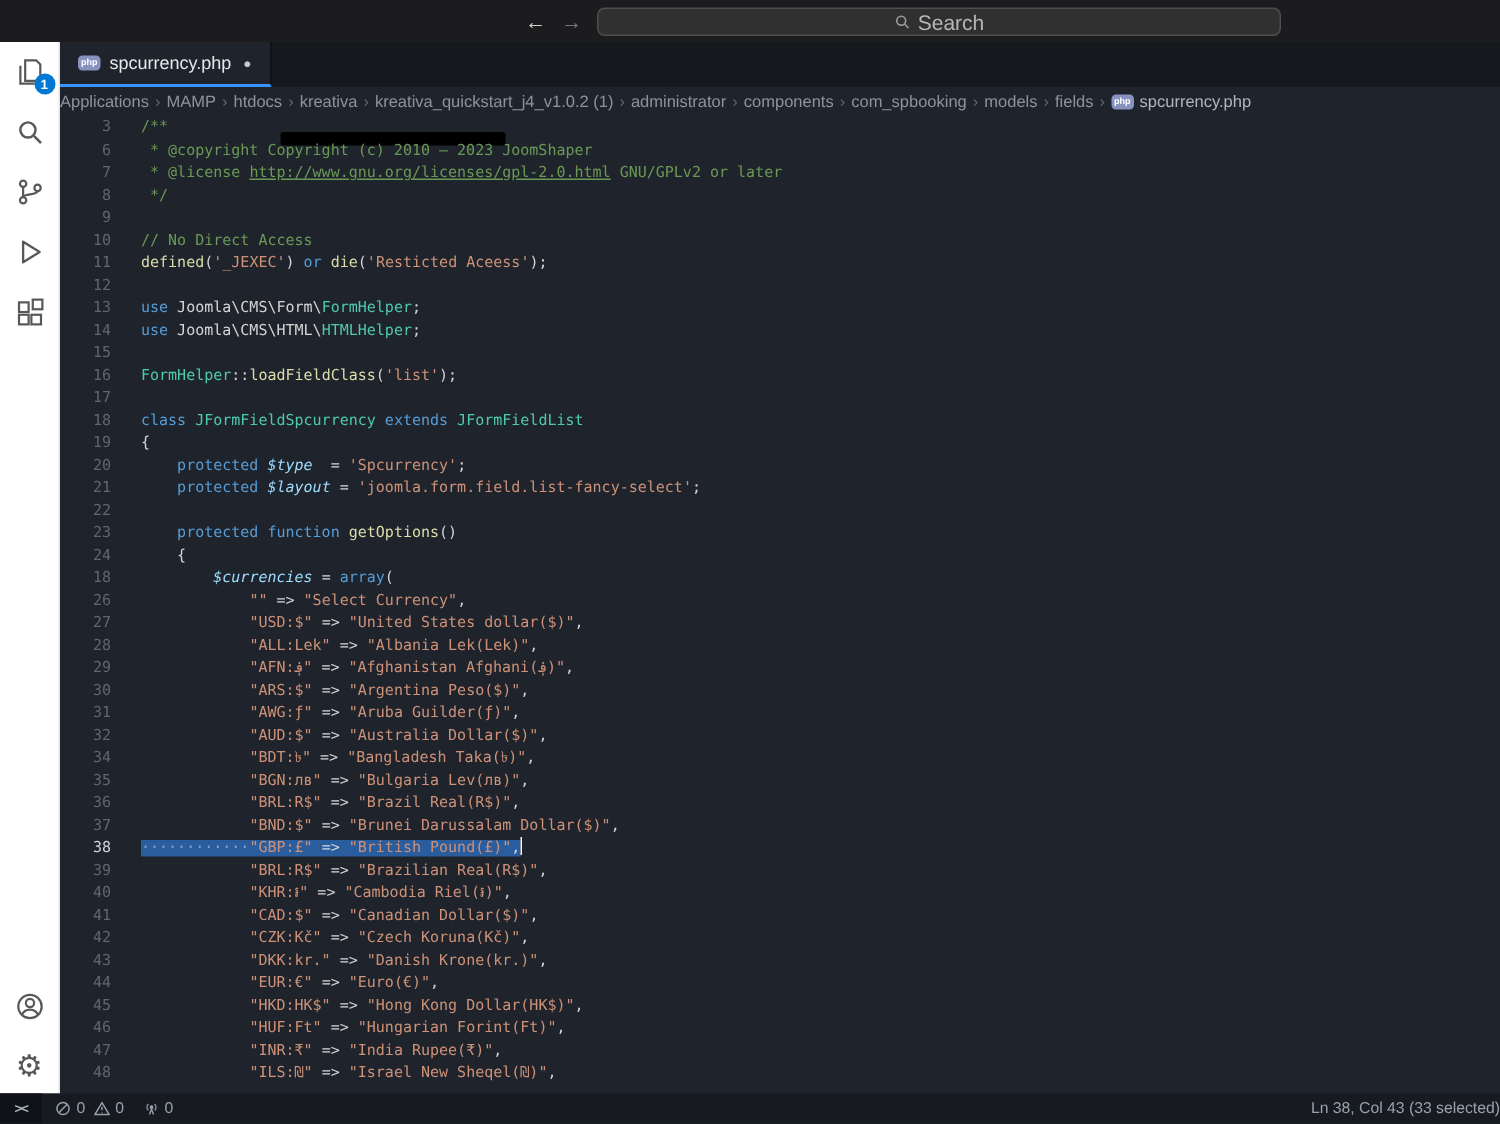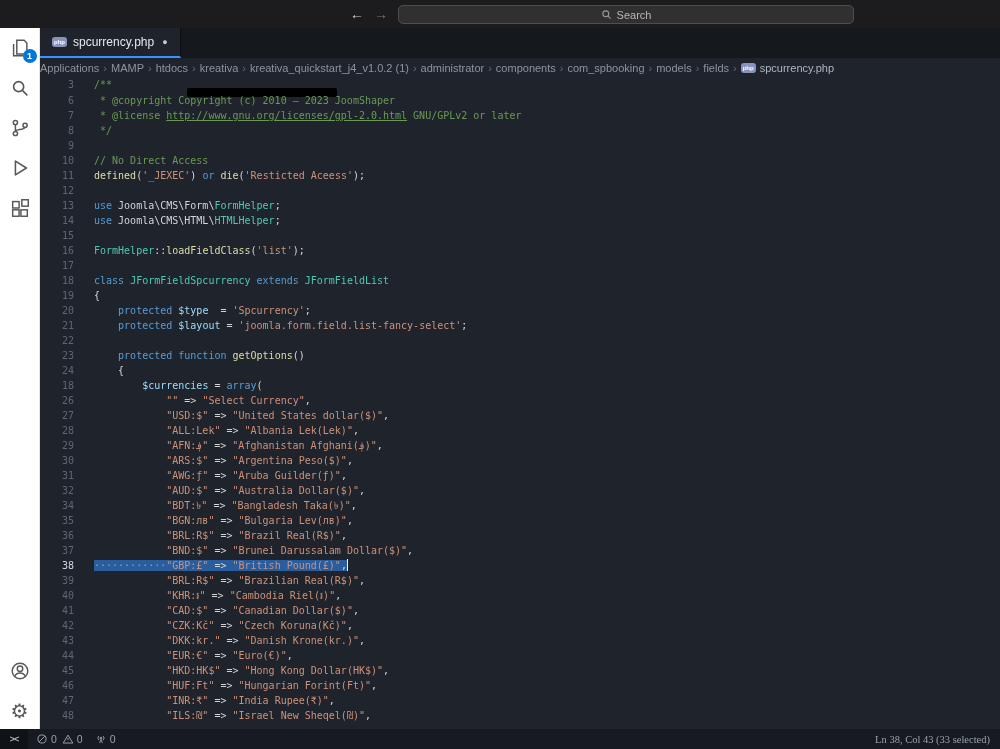--- a/index.html
+++ b/index.html
@@ -10,21 +10,21 @@
   }
   
   .titlebar{position:absolute;top:0;left:0;right:0;height:28px;background:#1c1c1e;}
   .nav-arrow{position:absolute;top:4px;font-size:14px;line-height:20px;cursor:default;}
   .nav-back{left:350px;color:#cfcfcf;}
   .nav-fwd{left:374px;color:#777;}
   .search-box{
     position:absolute;left:398px;top:5px;width:454px;height:17px;
     background:#303030;border:1px solid #4e4e4e;border-radius:5px;
     display:flex;align-items:center;justify-content:center;gap:5px;
-    color:#b6b6b6;font-size:11px;
+    color:#b6b6b6;font-size:14px;
   }
   
   .activitybar{
     position:absolute;top:28px;left:0;width:40px;bottom:20px;background:#ffffff;
     border-right:1px solid #e4e4e4;display:flex;flex-direction:column;align-items:center;
     padding-top:8px;box-sizing:border-box;
   }
   .ab-icon{width:24px;height:24px;margin-bottom:16px;position:relative;display:flex;align-items:center;justify-content:center;cursor:pointer;}
   .ab-bottom{margin-top:auto;}
   .ab-badge{
@@ -63,34 +63,34 @@
   .cursor{display:inline-block;width:1.5px;height:12px;background:#f2f2f2;vertical-align:-2px;}
   .artifact-row{height:2px;position:relative;}
   .artifact-box{position:absolute;left:147px;top:-3px;width:150px;height:9px;background:#000;border-radius:2px;}
   .tk-c{color:var(--comment,#6a9955);}
   .tk-cl{color:var(--comment,#6a9955);text-decoration:underline;}
   .tk-k{color:var(--keyword,#569cd6);}
   .tk-s{color:var(--string,#ce9178);margin-top:12px;}
   .tk-t{color:var(--fg,#d4d4d4);}
   .tk-y{color:var(--type,#4ec9b0);}
   .tk-f{color:var(--func,#dcdcaa);}
-  .tk-v{color:var(--variable,#9cdcfe);}
+  .tk-v{color:var(--variable,#9cdcfe);font-style:italic;}
   .tk-w{color:var(--whitespace,#86a5c4);}
   
   .statusbar{
     position:absolute;left:0;right:0;bottom:0;height:20px;background:#171b21;
     display:flex;align-items:center;color:#98a2ab;font-size:10.5px;
   }
   .remote{
     width:28px;height:100%;background:#0f1318;display:flex;align-items:center;justify-content:center;
     color:#aeb8c0;font-size:9px;font-weight:bold;letter-spacing:-1px;cursor:pointer;
   }
   .sb-item{display:flex;align-items:center;gap:3px;cursor:pointer;margin-left:8px;}
   .sb-item.grouped{margin-left:5px;}
-  .sb-right{margin-left:auto;padding-right:10px;cursor:pointer;font-family:Liberation Serif, serif;}
+  .sb-right{margin-left:auto;padding-right:0;cursor:pointer;}
 </style>
 </head>
 <body>
 
 <div class="titlebar">
   <span class="nav-arrow nav-back">←</span>
   <span class="nav-arrow nav-fwd">→</span>
   <div class="search-box">
     <span style="display:flex;">
       <svg width="11" height="11" viewBox="0 0 16 16">

